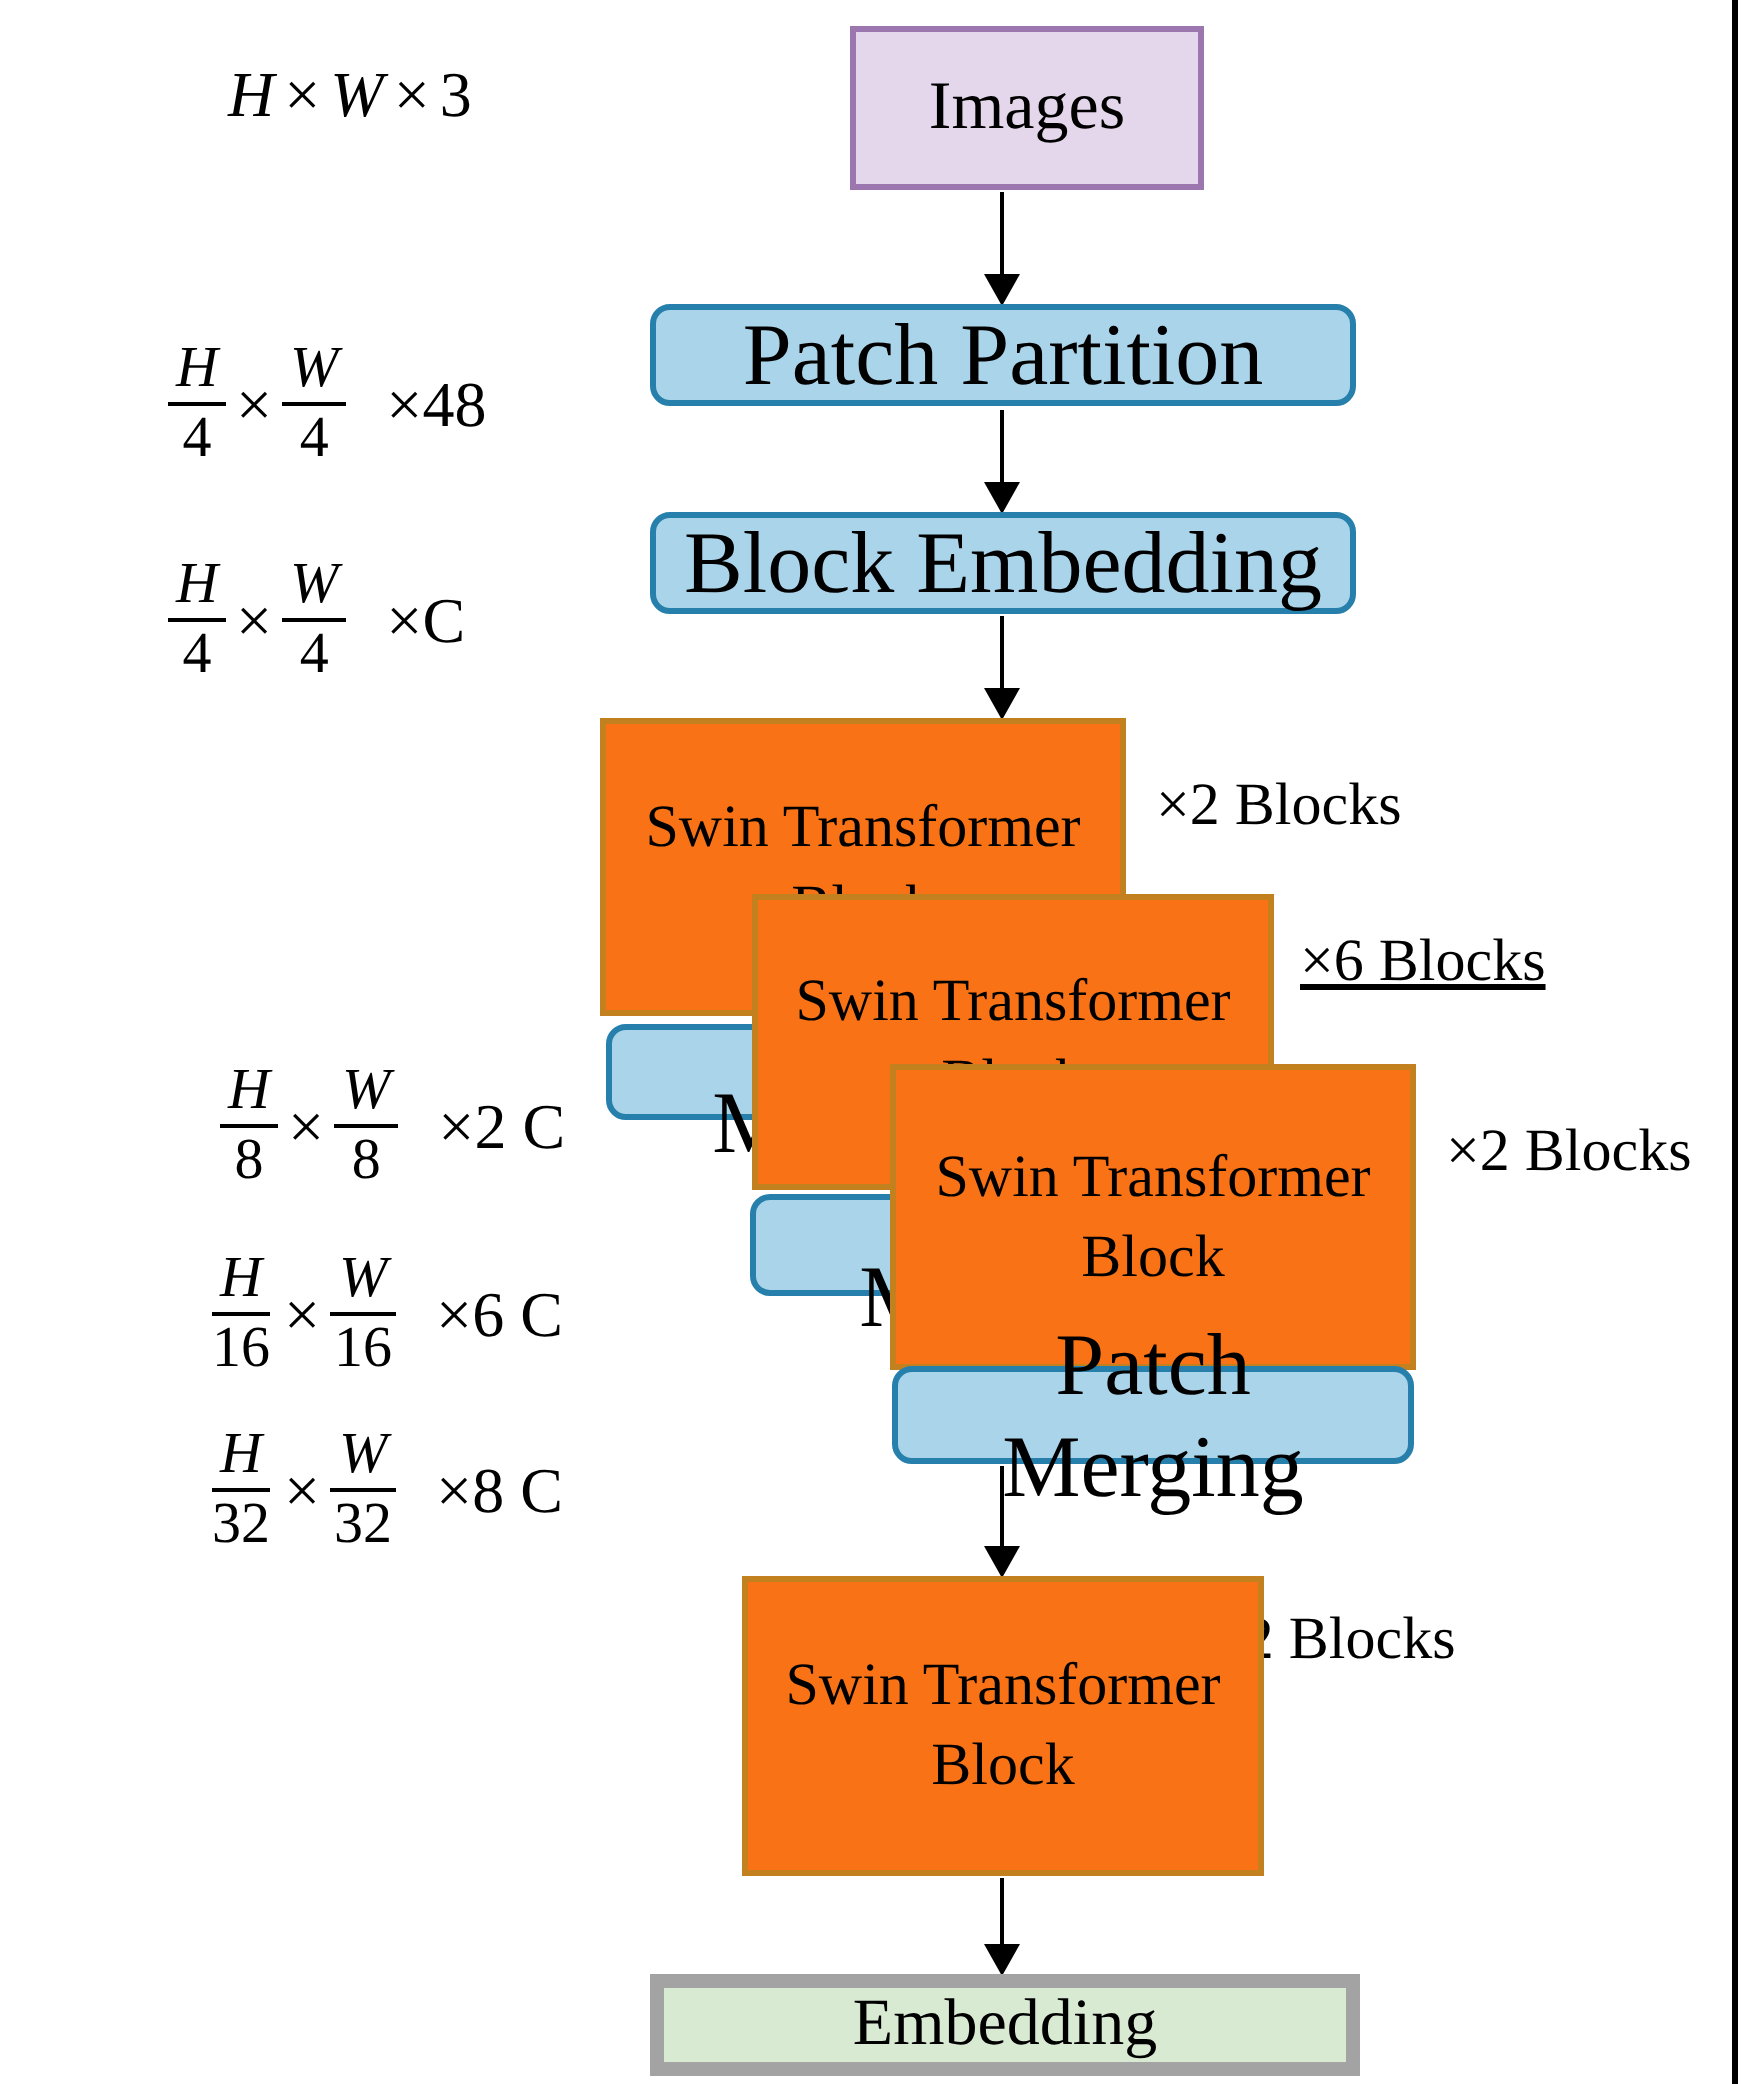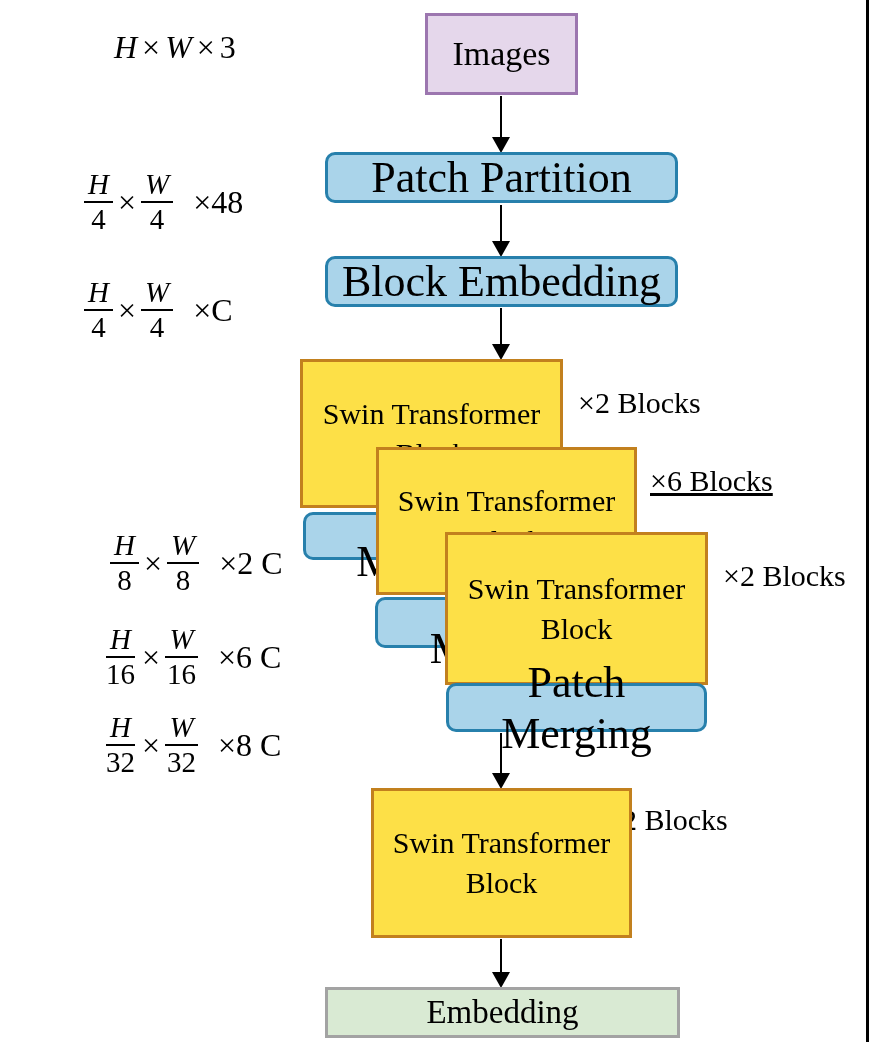--- a/index.html
+++ b/index.html
@@ -19,26 +19,26 @@
   }
   .images-box{
     background:#E5D7EB;border:3px solid #9C76AF;
     font-size:34px;
   }
   .blue-box{
     background:#AAD4EA;border:3px solid #2780AC;border-radius:10px;
     font-size:44px;
   }
   .orange-box{
-    background:#fde047;border:3px solid #C2801E;
+    background:#f97316;border:3px solid #C2801E;
     font-size:30px;line-height:40px;
     flex-direction:column;
   }
   .green-box{
-    background:#D9EAD3;border:3px solid #a3a3a3;
+    background:#D9EAD3;border:7px solid #a3a3a3;
     font-size:33px;
   }
   .arrow{position:absolute;width:18px;}
   .arrow .shaft{position:absolute;left:7.5px;top:0;width:2.5px;height:calc(100% - 14px);background:#000;}
   .arrow .head{position:absolute;bottom:0;left:0;width:0;height:0;
     border-left:9px solid transparent;border-right:9px solid transparent;border-top:16px solid #000;}
   .stage-label{
     position:absolute;font-size:30px;white-space:nowrap;
   }
   .dim-label{
@@ -124,21 +124,21 @@
         <span class="den">32</span>
       </span>
     <span class="times">×</span>
     <span class="frac">
         <span class="num it">W</span>
         <span class="den">32</span>
       </span>
     <span class="suffix">×8 C</span>
   </div>
 
-  <div class="box images-box" style="left:425px;top:13px;width:153px;height:82px;">
+  <div class="box images-box" style="left:425px;top:13px;width:177px;height:82px;">
     <span>Images</span>
   </div>
 
   <div class="arrow" style="left:492px;top:96px;height:57px;">
     <div class="shaft"></div>
     <div class="head"></div>
   </div>
 
   <div class="box blue-box" style="left:325px;top:152px;width:353px;height:51px;">
     <span>Patch Partition</span>

